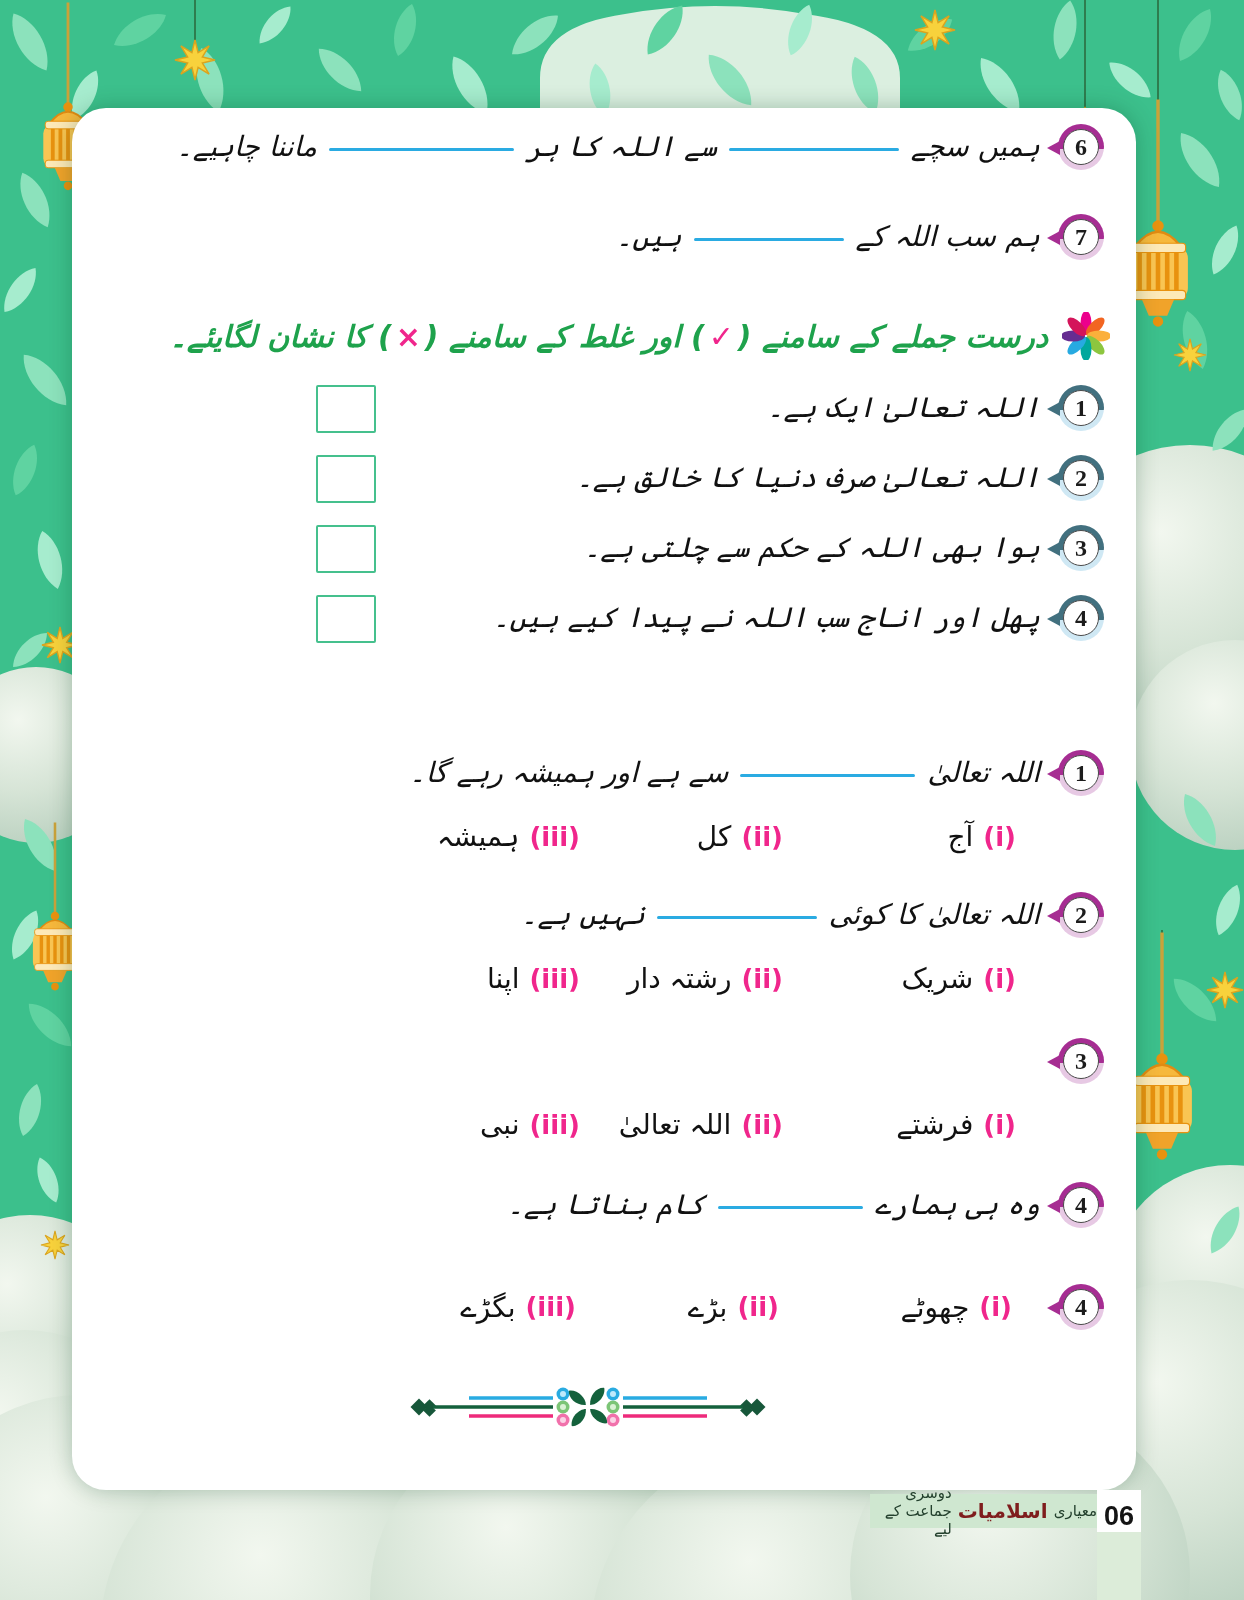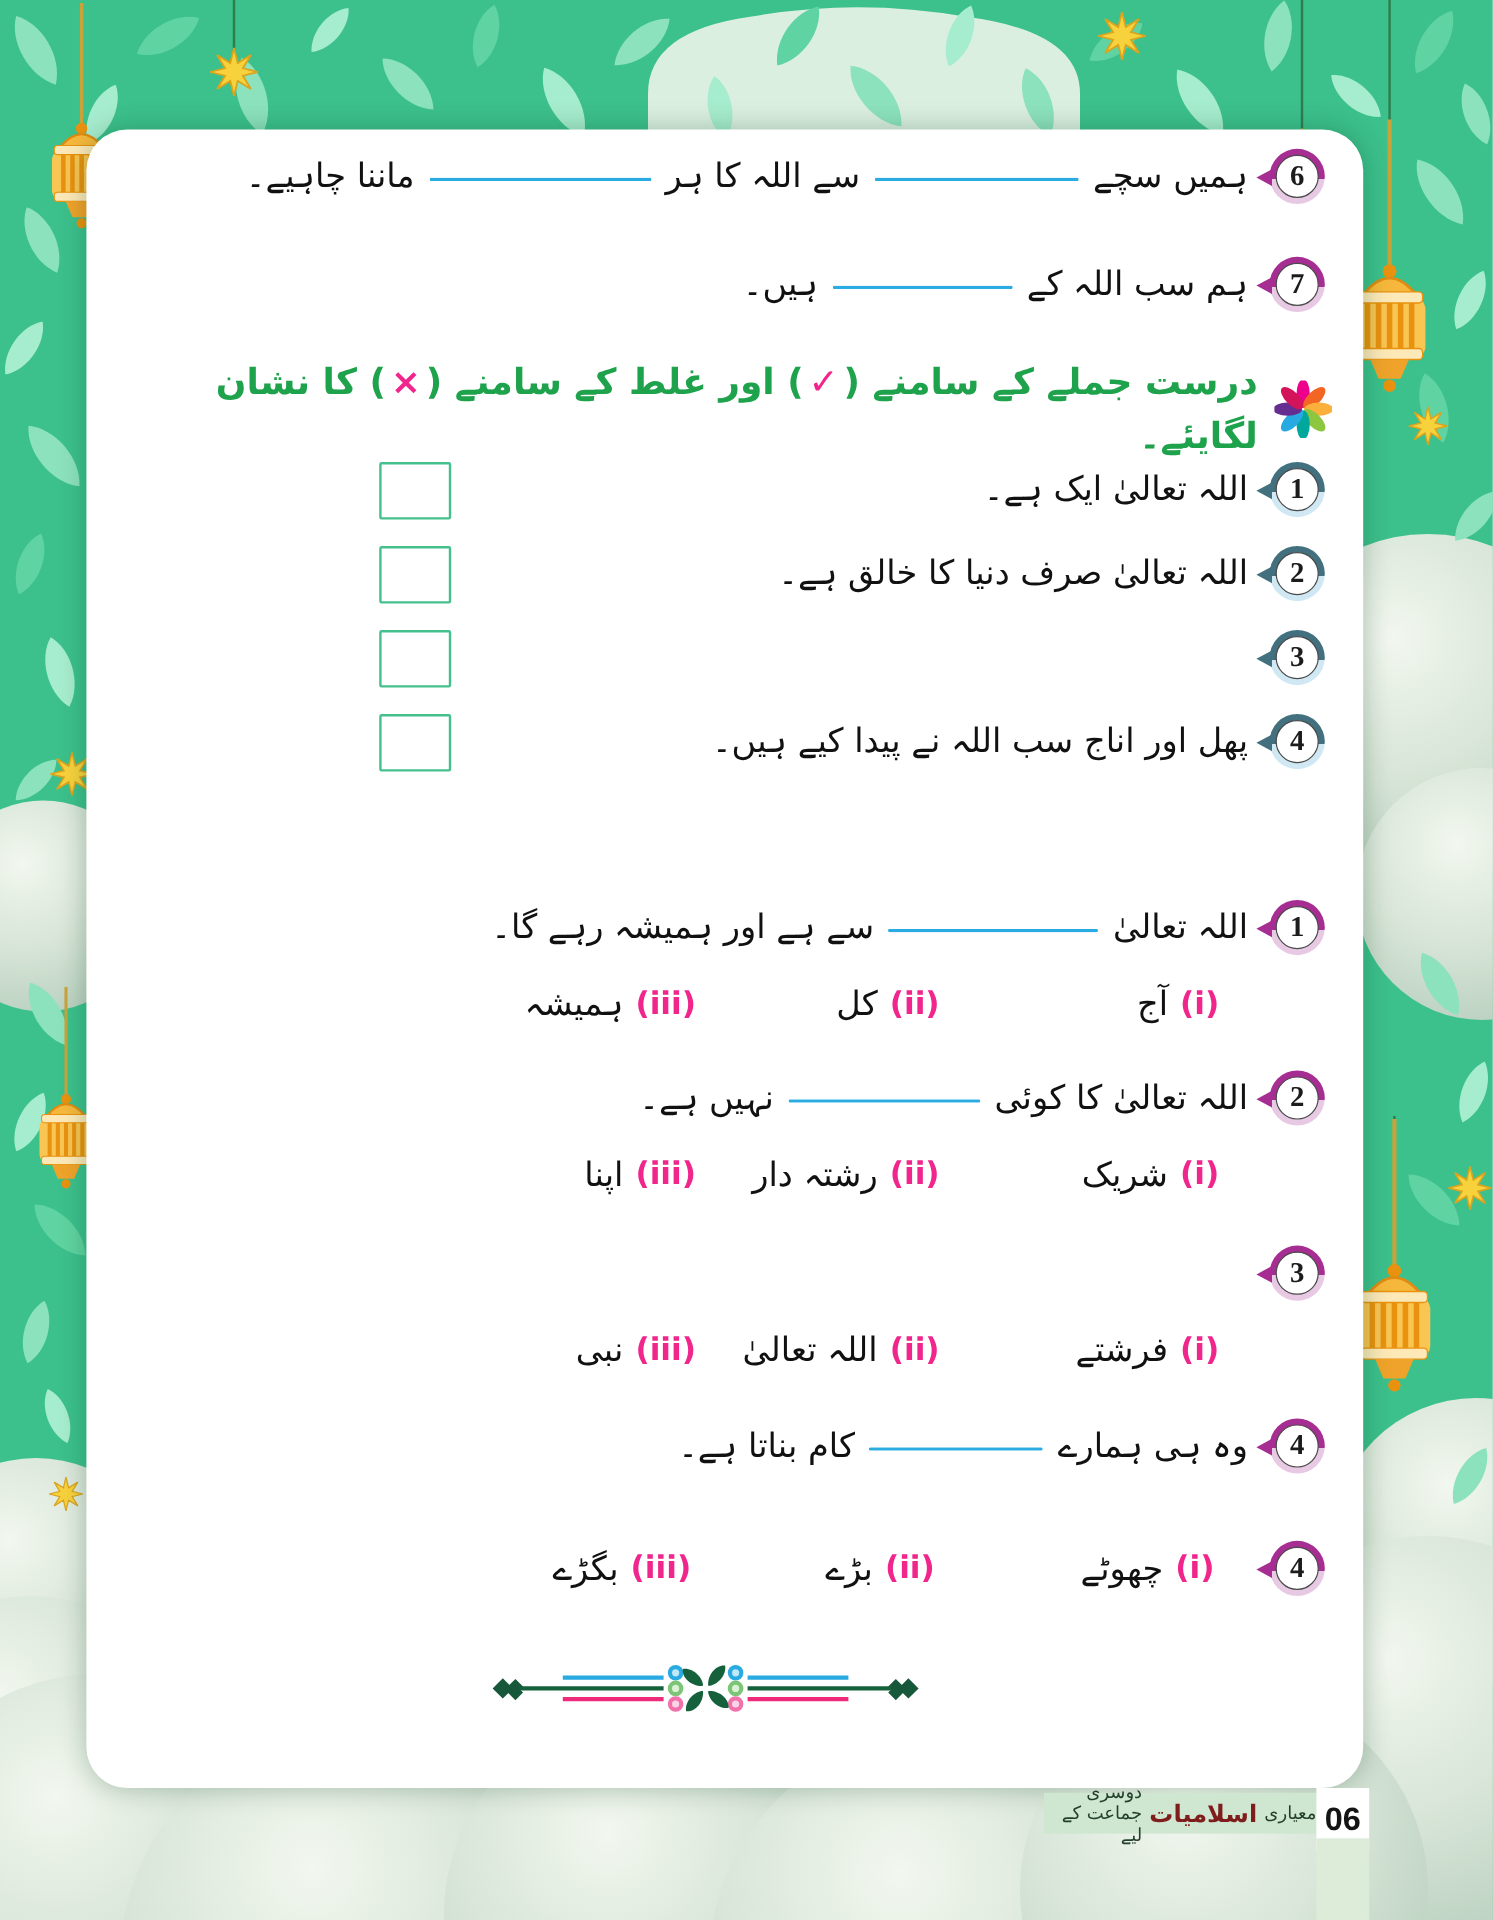--- a/index.html
+++ b/index.html
@@ -2,21 +2,21 @@
 <html lang="ur"><head>
 <meta charset="utf-8">
 <style>
   html,body{margin:0;padding:0;background:#e7efe8;}
   .stage{position:relative;width:1244px;height:1600px;overflow:hidden;font-family:"DejaVu Sans",sans-serif;}
   .bg{position:absolute;inset:0;z-index:0;}
   .panel{position:absolute;left:72px;top:108px;width:1064px;height:1382px;background:#fff;
          border-radius:34px;z-index:1;box-shadow:0 0 22px rgba(0,60,30,.28);}
   .row{position:absolute;right:0;left:0;display:flex;direction:rtl;align-items:center;
        gap:18px;padding-right:32px;font-size:28px;color:#111;box-sizing:border-box;}
-  .qtext{direction:rtl;unicode-bidi:isolate;line-height:1.5;}
+  .qtext{direction:rtl;unicode-bidi:isolate;line-height:1.5;font-style:italic;}
   .blank{display:inline-block;height:0;border-bottom:3.5px solid #2aabe2;vertical-align:5px;margin:0 12px;border-radius:2px;}
   .w170{width:170px}.w185{width:185px}.w150{width:150px}.w175{width:175px}.w160{width:160px}.w145{width:145px}
   
   .badge{--c:#a62d92;--c2:#e7c9e4;position:relative;width:46px;height:46px;flex:0 0 46px;border-radius:50%;
          background:linear-gradient(to bottom,var(--c) 0 54%,var(--c2) 54% 100%);
          display:flex;align-items:center;justify-content:center;}
   .badge::before{content:"";position:absolute;inset:5px;background:#fff;border:1px solid #4a4a4a;border-radius:50%;}
   .badge::after{content:"";position:absolute;left:-11px;top:17px;width:0;height:0;
          border-top:7px solid transparent;border-bottom:7px solid transparent;border-right:13px solid var(--c);}
   .badge b{position:relative;font:bold 24px "Liberation Serif",serif;color:#1c1c1c;z-index:1;}
@@ -180,21 +180,21 @@
 
     <div class="row" style="top:106px;">
       <span class="badge">
           <b>7</b>
         </span>
       <span class="qtext">
         <span>ہم سب اللہ کے</span><span class="blank w150"></span><span>ہیں۔</span>
       </span>
     </div>
 
-    <div class="shead" style="top:188px;">
+    <div class="shead" style="top:204px;">
       <svg width="48" height="48" viewBox="-24 -24 48 48">
         <g>
           <ellipse transform="rotate(0)" cx="0" cy="-13" rx="5.5" ry="12" fill="#ec008c"></ellipse>
           <ellipse transform="rotate(45)" cx="0" cy="-13" rx="5.5" ry="12" fill="#f26522"></ellipse>
           <ellipse transform="rotate(90)" cx="0" cy="-13" rx="5.5" ry="12" fill="#fbb03b"></ellipse>
           <ellipse transform="rotate(135)" cx="0" cy="-13" rx="5.5" ry="12" fill="#8dc63f"></ellipse>
           <ellipse transform="rotate(180)" cx="0" cy="-13" rx="5.5" ry="12" fill="#00a79d"></ellipse>
           <ellipse transform="rotate(225)" cx="0" cy="-13" rx="5.5" ry="12" fill="#27aae1"></ellipse>
           <ellipse transform="rotate(270)" cx="0" cy="-13" rx="5.5" ry="12" fill="#662d91"></ellipse>
           <ellipse transform="rotate(315)" cx="0" cy="-13" rx="5.5" ry="12" fill="#d4145a"></ellipse>
@@ -214,20 +214,21 @@
       <span class="badge teal">
           <b>2</b>
         </span>
       <span class="qtext">اللہ تعالیٰ صرف دنیا کا خالق ہے۔</span>
       <span class="cbox"></span>
     </div>
     <div class="row tf" style="top:412px;">
       <span class="badge teal">
           <b>3</b>
         </span>
+      <span class="qtext">ہوا بھی اللہ کے حکم سے چلتی ہے۔</span>
       <span class="cbox"></span>
     </div>
     <div class="row tf" style="top:482px;">
       <span class="badge teal">
           <b>4</b>
         </span>
       <span class="qtext">پھل اور اناج سب اللہ نے پیدا کیے ہیں۔</span>
       <span class="cbox"></span>
     </div>
 

